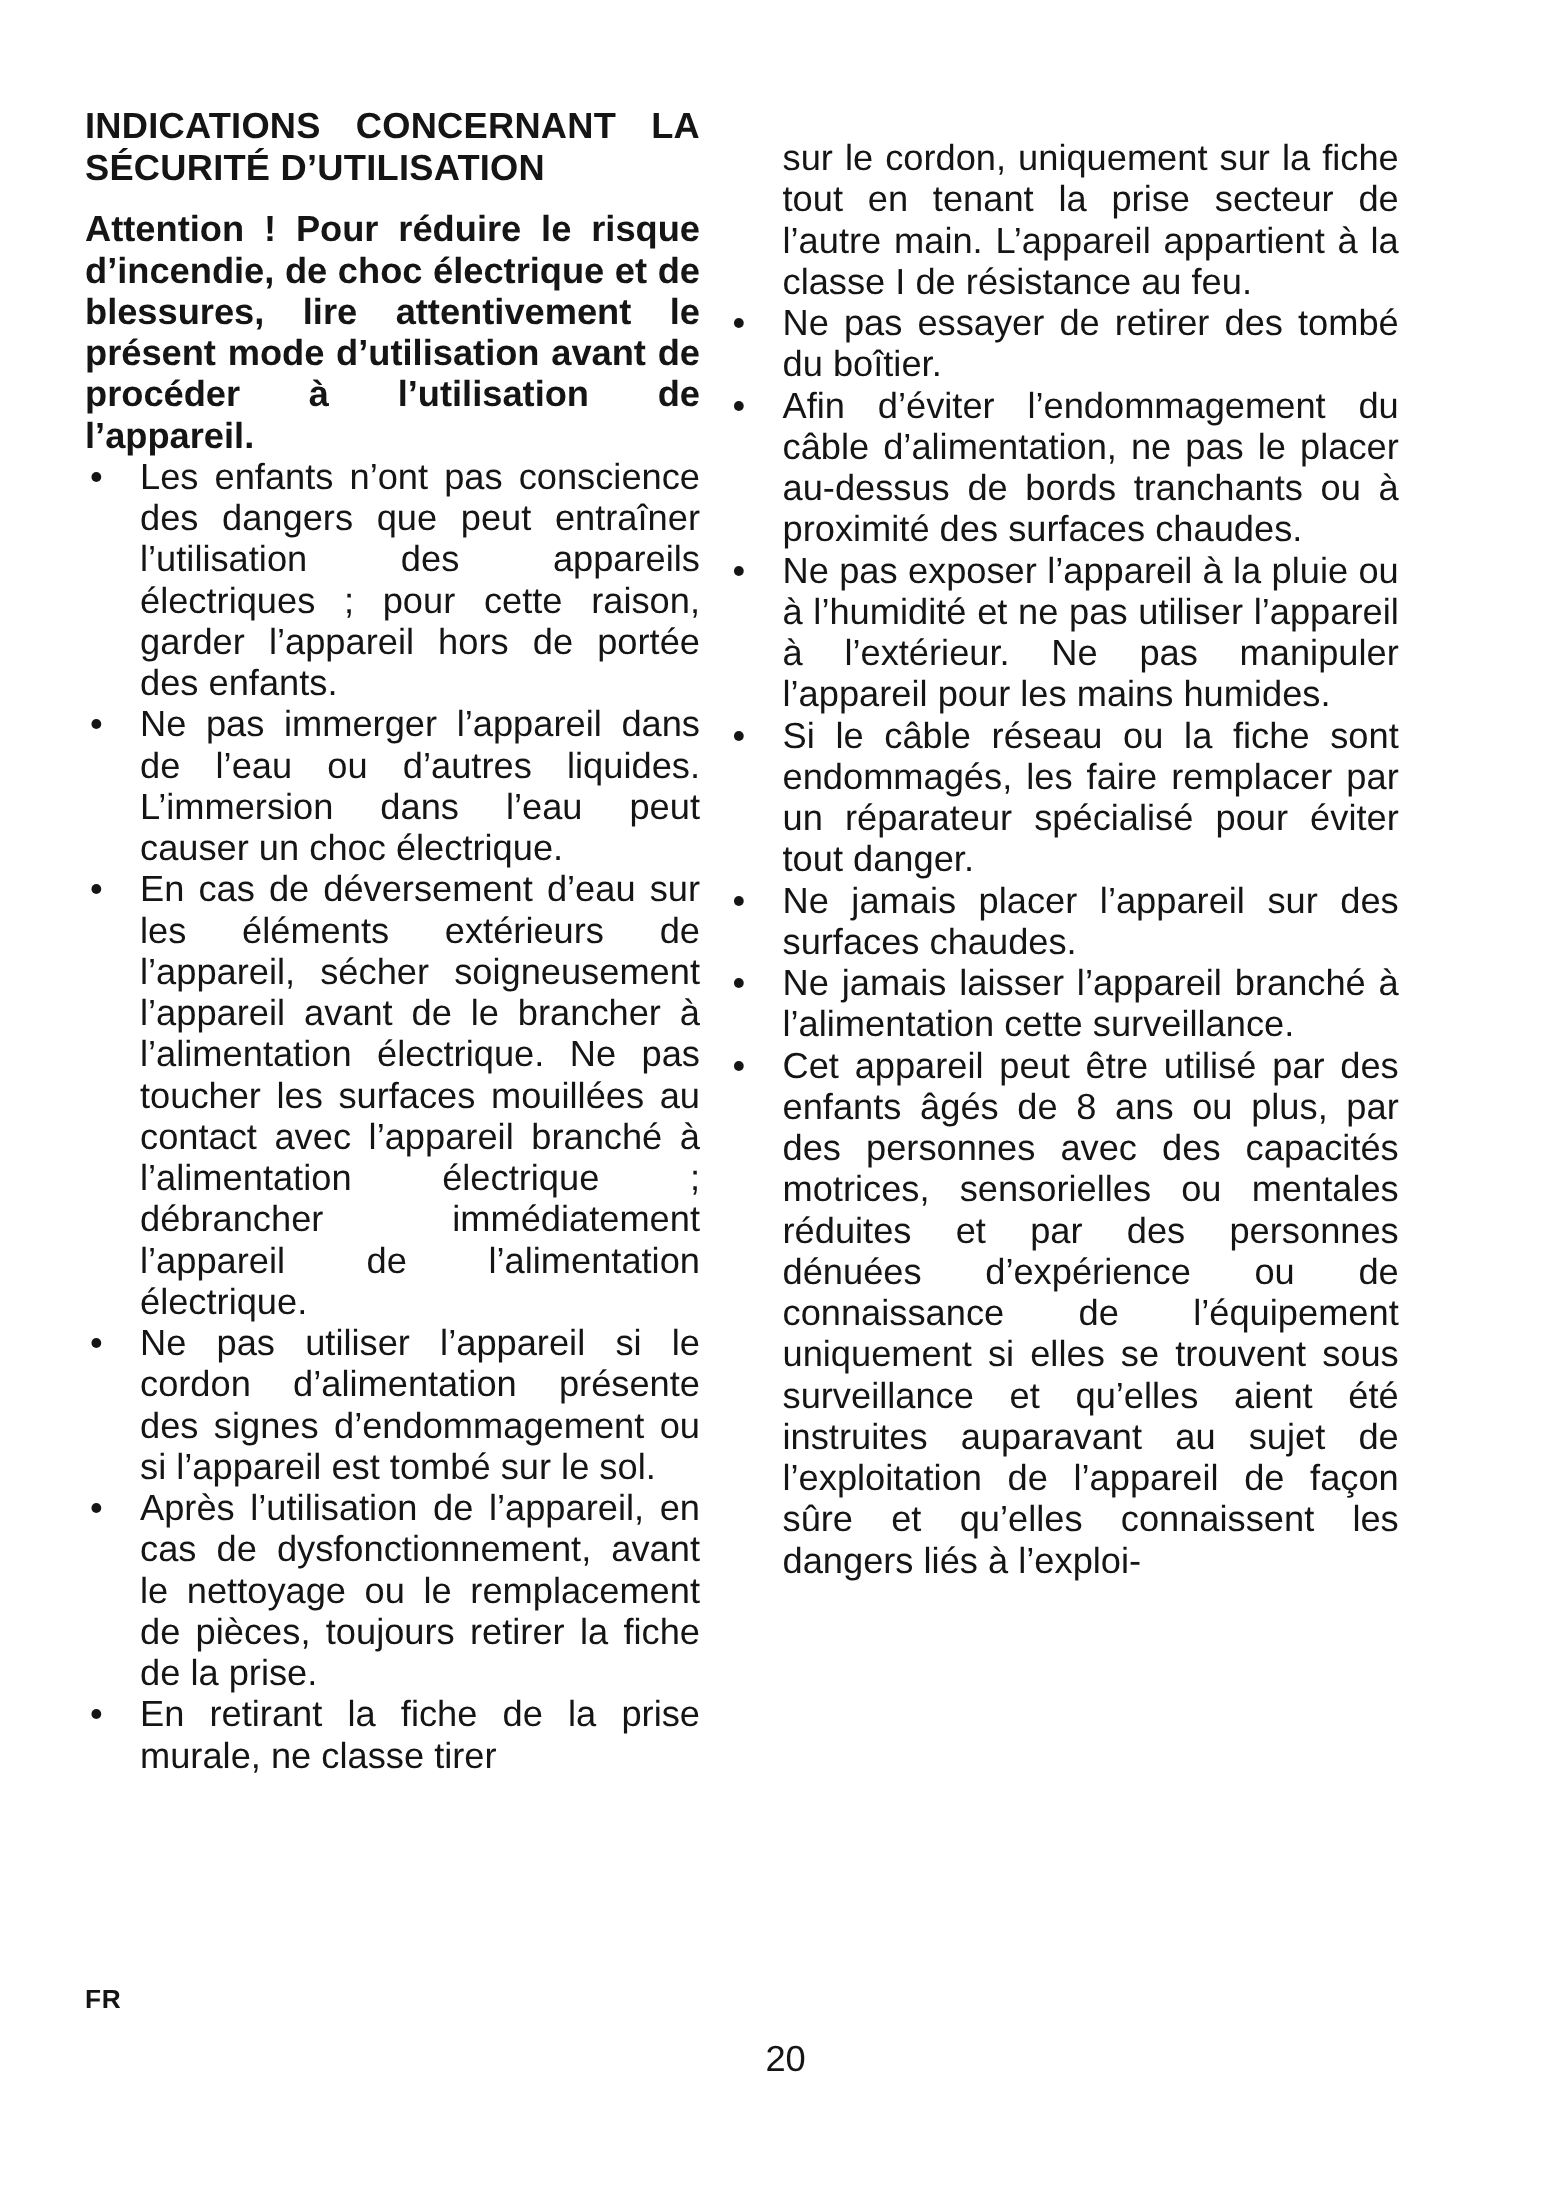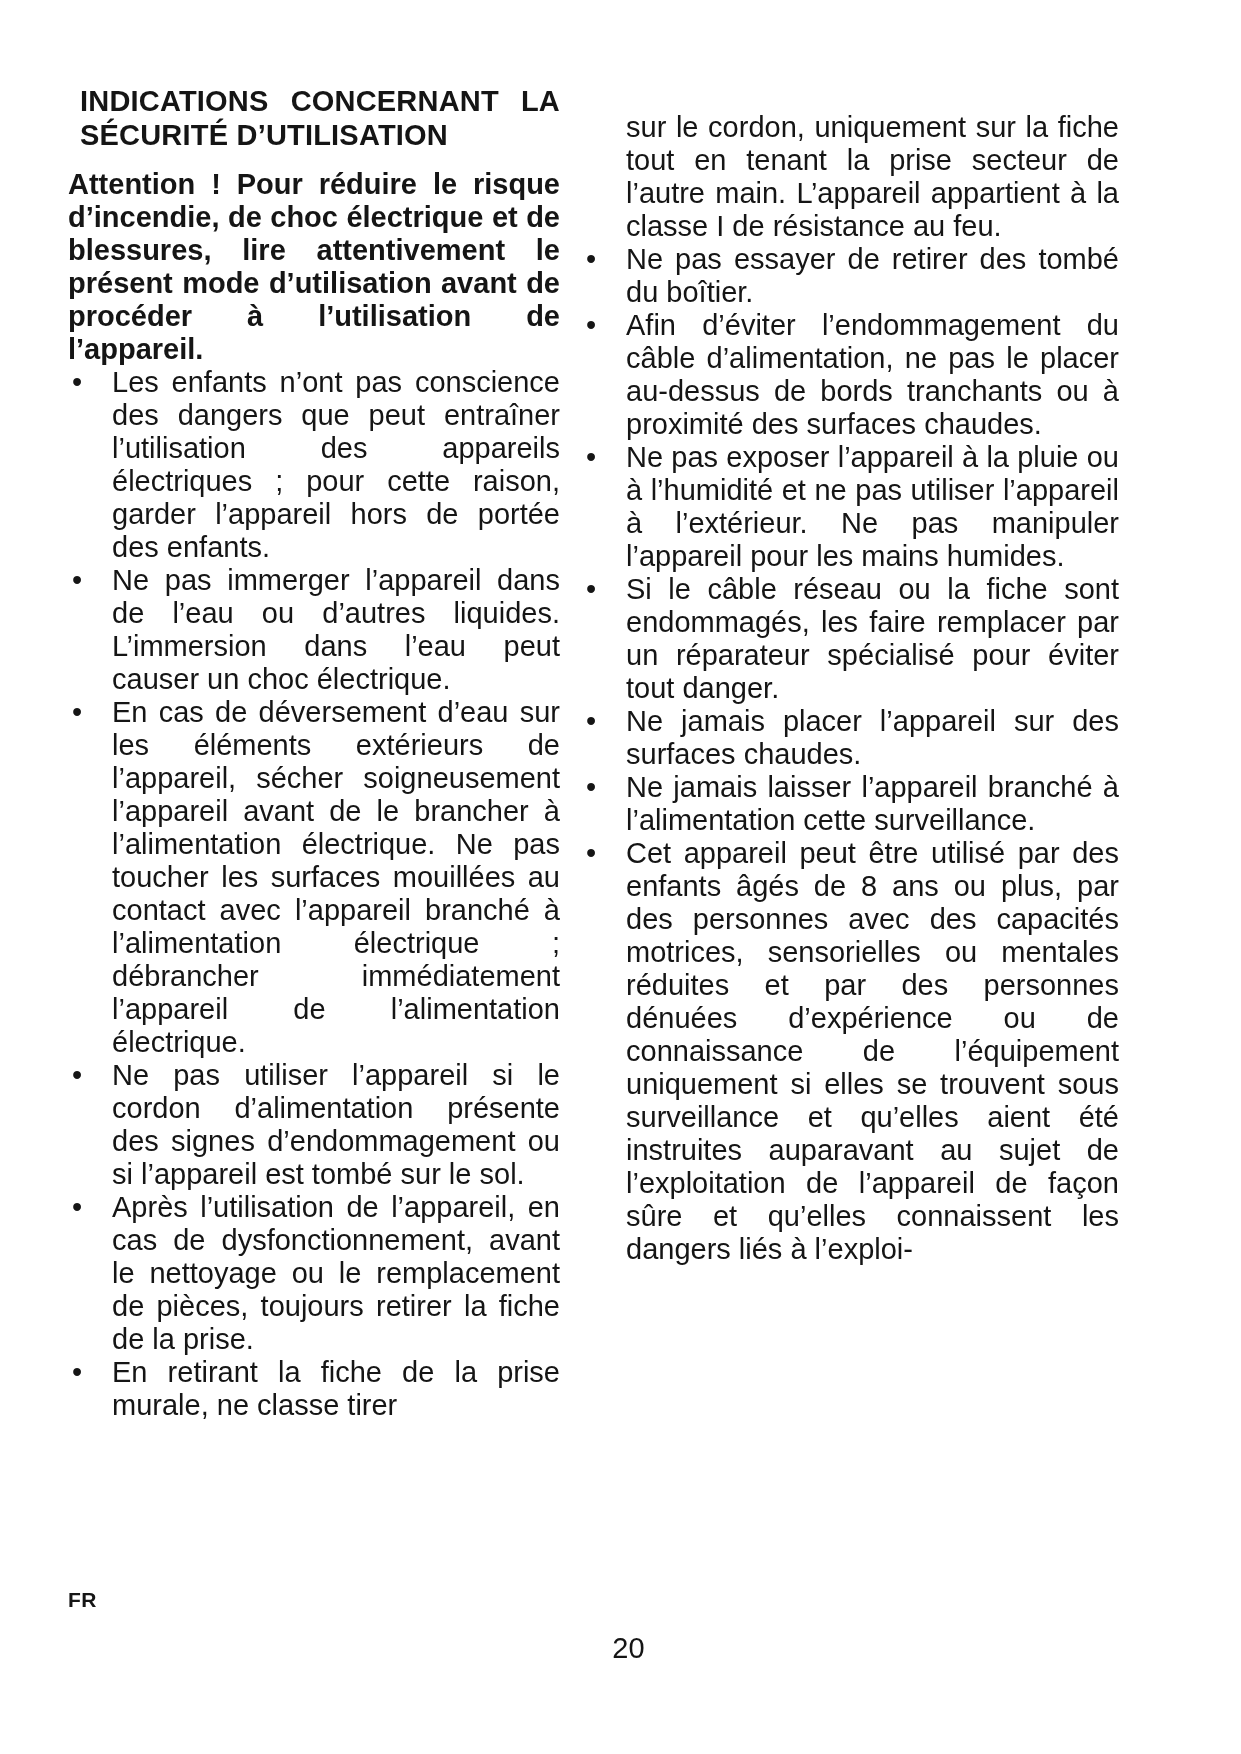--- a/index.html
+++ b/index.html
@@ -31,21 +31,21 @@
   .col {
     font-size: 29px;
     line-height: 33px;
   }
   .col-left { width: 492px; flex: 0 0 492px; }
   .col-right { flex: 1 1 auto; min-width: 0; margin-top: 27px; }
   .heading {
     font-size: 29px;
     line-height: 34px;
     font-weight: bold;
-    margin: 0 0 16px 12px;
+    margin: 0 0 16px 0;
     text-align: justify;
     letter-spacing: 0.2px;
   }
   .para {
     margin: 0;
     text-align: justify;
     font-weight: bold;
   }
   .bullet {
     position: relative;

